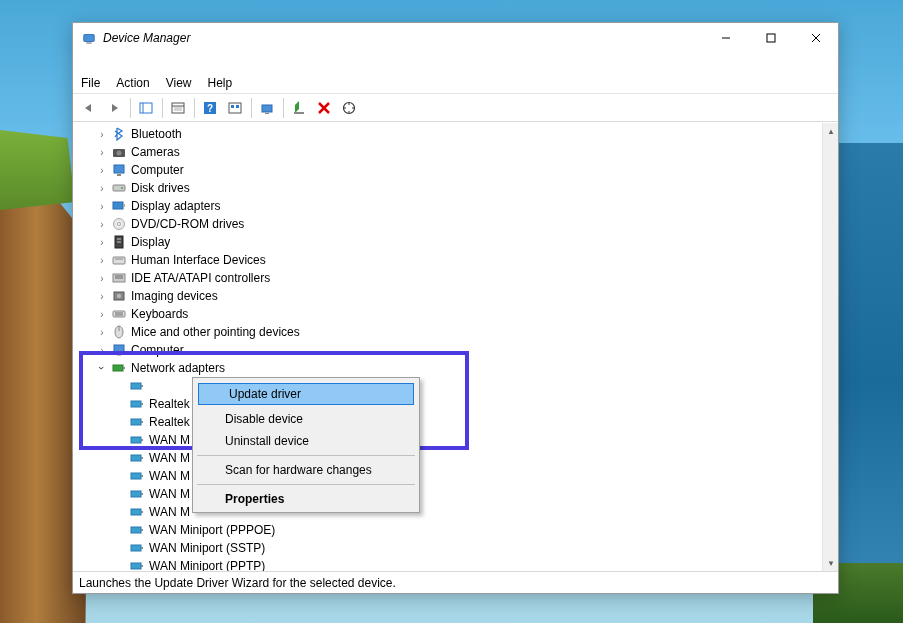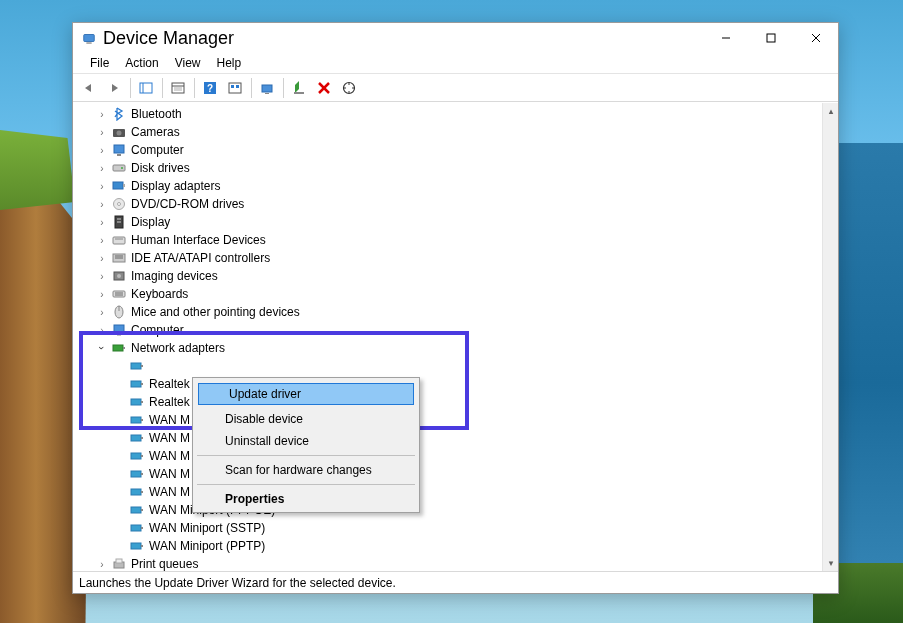--- a/index.html
+++ b/index.html
@@ -54,36 +54,37 @@
     height: 30px;
     display: flex;
     align-items: center;
     padding: 0 0 0 8px;
     background: #fff;
   }
   .titlebar .app-icon {
     width: 16px; height: 16px; margin-right: 6px;
     display: inline-flex; align-items: center; justify-content: center;
   }
-  .titlebar .title { flex: 0 0 auto; font-size: 18px; }
+  .titlebar .title { flex: 0 0 auto; font-size: 12px; font-style: italic; }
   .titlebar .spacer { flex: 1; }
   .win-controls { display: flex; height: 100%; }
   .win-btn {
     width: 45px; height: 29px;
     display: flex; align-items: center; justify-content: center;
     font-family: "Segoe UI Symbol", sans-serif;
     font-size: 10px;
   }
   .win-btn.close svg line { stroke:#000; }
   .menubar {
     height: 21px;
     display: flex;
     align-items: center;
-    padding: 0 9px;
+    padding: 0 0;
     border-bottom: 1px solid #e4e4e4;
+    margin-top: 20px;
   }
   .menu-item {
     padding: 2px 8px;
     font-size: 12px;
   }
   .toolbar {
     height: 28px;
     display: flex;
     align-items: center;
     padding: 2px 4px;

